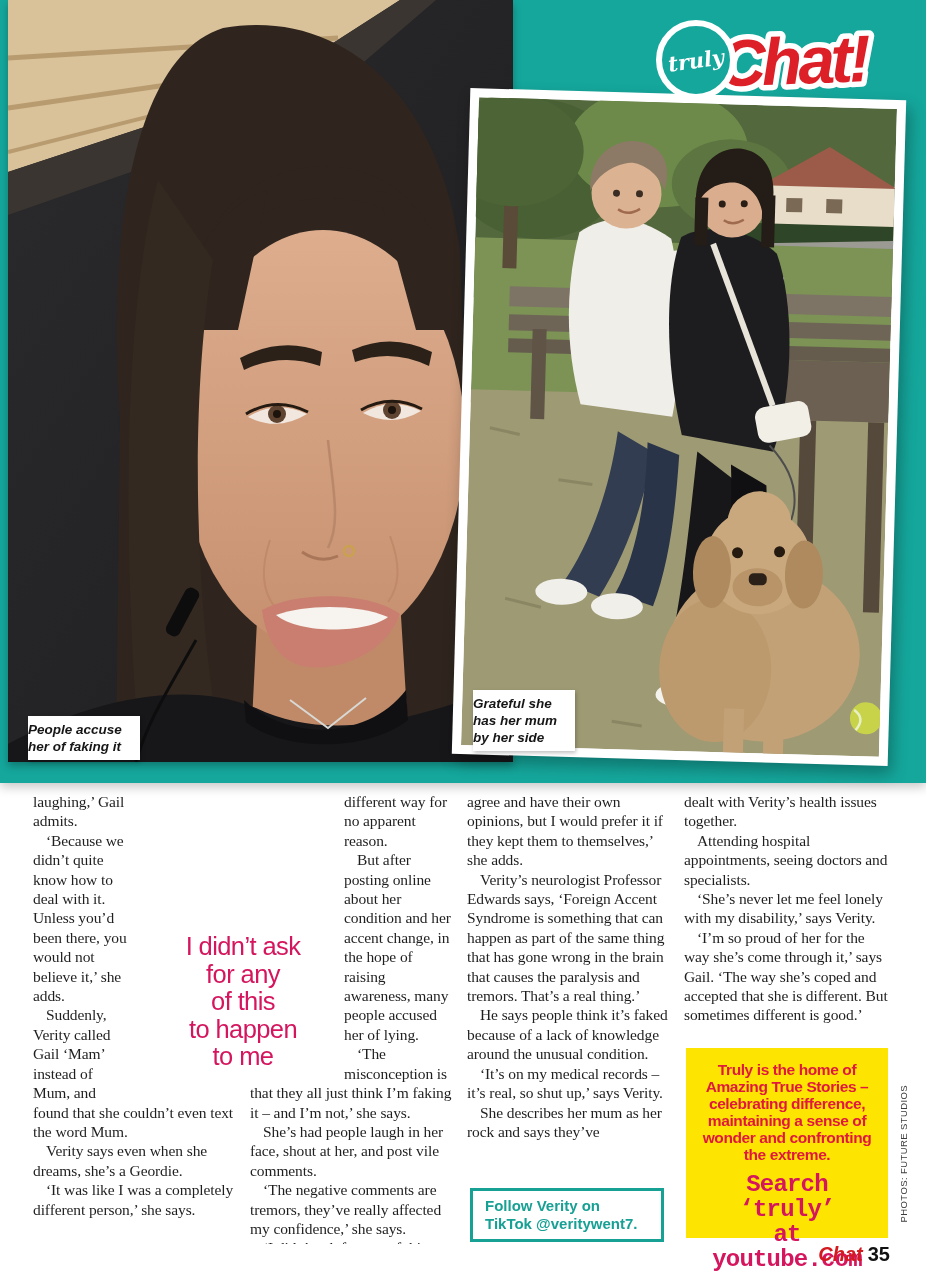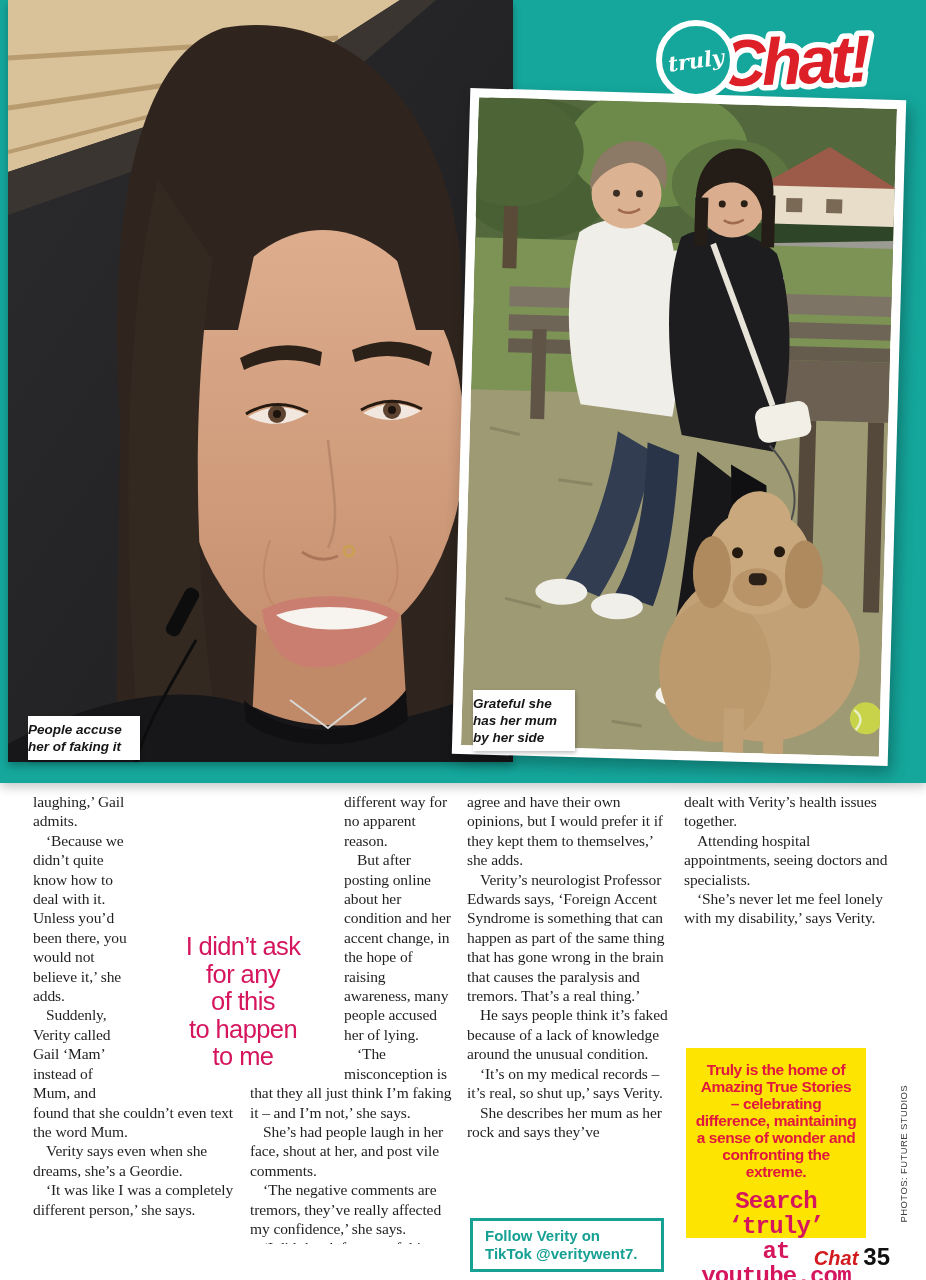--- a/index.html
+++ b/index.html
@@ -31,36 +31,36 @@
        letter-spacing:-0.1px;}
   .col p{margin:0;}
   .col p.ind{text-indent:13px;}
   .cut-r{float:right;width:96px;height:172px;margin:118px 0 4px 8px;}
   .cut-l{float:left;width:84px;height:150px;margin:134px 10px 4px 0;}
   
   .pullquote{position:absolute;left:148px;top:933px;width:190px;text-align:center;z-index:5;
              color:#d5155e;font-weight:normal;font-size:25.5px;line-height:27.5px;letter-spacing:-0.6px;}
   .pullquote span{display:block;}
   
-  .tiktok-box{position:absolute;left:470px;top:1218px;width:194px;box-sizing:border-box;
+  .tiktok-box{position:absolute;left:470px;top:1188px;width:194px;box-sizing:border-box;
               border:3px solid #17a094;background:#ffffff;padding:6px 6px 6px 12px;}
   .tiktok-box span{display:block;color:#17a094;font-weight:bold;font-size:15px;line-height:18px;}
   
-  .truly-box{position:absolute;left:686px;top:1048px;width:180px;height:190px;box-sizing:border-box;
+  .truly-box{position:absolute;left:686px;top:1048px;width:202px;height:190px;box-sizing:border-box;
              background:#fde401;text-align:center;padding:13px 9px 0;}
   .truly-box .body{color:#e0183f;font-weight:bold;font-size:15.5px;line-height:17px;letter-spacing:-0.4px;}
   .truly-box .cta{margin-top:9px;color:#d5155e;font-weight:bold;font-size:24px;line-height:25px;
                   letter-spacing:-0.8px;font-family:Liberation Mono, monospace;}
   .truly-box .cta span{display:block;}
   
   .credit{position:absolute;left:898px;top:1085px;writing-mode:vertical-rl;transform:rotate(180deg);
           font-size:9.5px;color:#3c3c3c;letter-spacing:0.4px;}
   .footer{position:absolute;right:36px;top:1243px;display:flex;align-items:baseline;gap:5px;}
   .footer .brand{color:#d21a1f;font-weight:bold;font-style:italic;font-size:20px;}
-  .footer .num{color:#111111;font-weight:bold;font-size:24px;}
+  .footer .num{color:#111111;font-weight:bold;font-size:20px;}
 </style>
 </head>
 <body>
 
 <div class="page">
 
   <div class="hero"></div>
 
   <div class="left-photo">
     <svg width="505" height="762" viewBox="0 0 505 762">
@@ -241,20 +241,21 @@
       <p>agree and have their own opinions, but I would prefer it if they kept them to themselves,’ she adds.</p>
       <p class="ind">Verity’s neurologist Professor Edwards says, ‘Foreign Accent Syndrome is something that can happen as part of the same thing that has gone wrong in the brain that causes the paralysis and tremors. That’s a real thing.’</p>
       <p class="ind">He says people think it’s faked because of a lack of knowledge around the unusual condition.</p>
       <p class="ind">‘It’s on my medical records – it’s real, so shut up,’ says Verity.</p>
       <p class="ind">She describes her mum as her rock and says they’ve</p>
     </div>
     <div class="col">
       <p>dealt with Verity’s health issues together.</p>
       <p class="ind">Attending hospital appointments, seeing doctors and specialists.</p>
       <p class="ind">‘She’s never let me feel lonely with my disability,’ says Verity.</p>
+      <p class="ind">‘I’m so proud of her for the way she’s come through it,’ says Gail. ‘The way she’s coped and accepted that she is different. But sometimes different is good.’</p>
     </div>
   </div>
 
   <div class="pullquote">
     <span>I didn’t ask</span>
     <span>for any</span>
     <span>of this</span>
     <span>to happen</span>
     <span>to me</span>
   </div>

